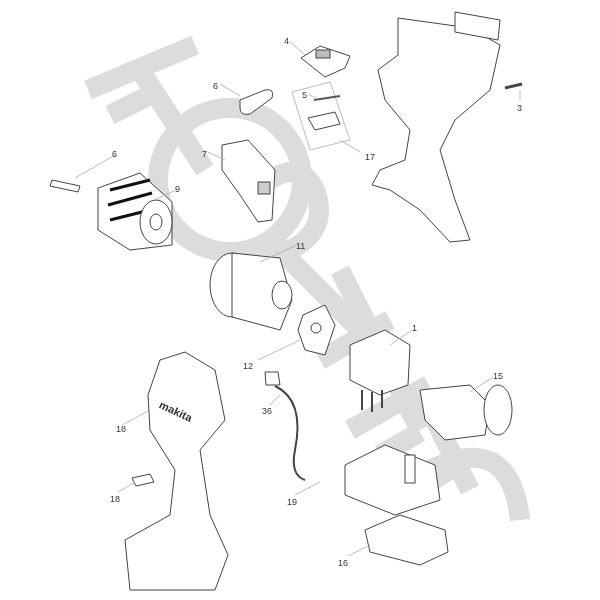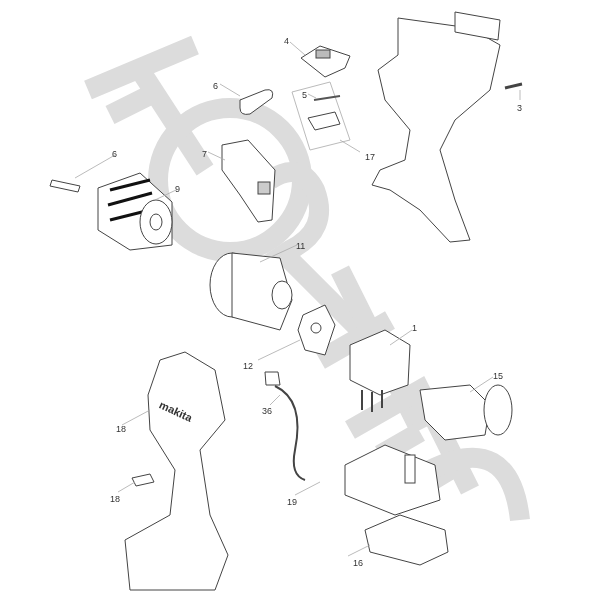--- a/index.html
+++ b/index.html
@@ -113,14 +113,14 @@
   <span class="lbl" style="left:202px;top:149px">7</span>
   <span class="lbl" style="left:175px;top:184px">9</span>
   <span class="lbl" style="left:296px;top:241px">11</span>
   <span class="lbl" style="left:412px;top:323px">1</span>
   <span class="lbl" style="left:243px;top:361px">12</span>
   <span class="lbl" style="left:493px;top:371px">15</span>
   <span class="lbl" style="left:262px;top:406px">36</span>
   <span class="lbl" style="left:116px;top:424px">18</span>
   <span class="lbl" style="left:110px;top:494px">18</span>
   <span class="lbl" style="left:287px;top:497px">19</span>
-  <span class="lbl" style="left:353px;top:558px">16</span>
+  <span class="lbl" style="left:338px;top:558px">16</span>
 </div>
 
 </body></html>

